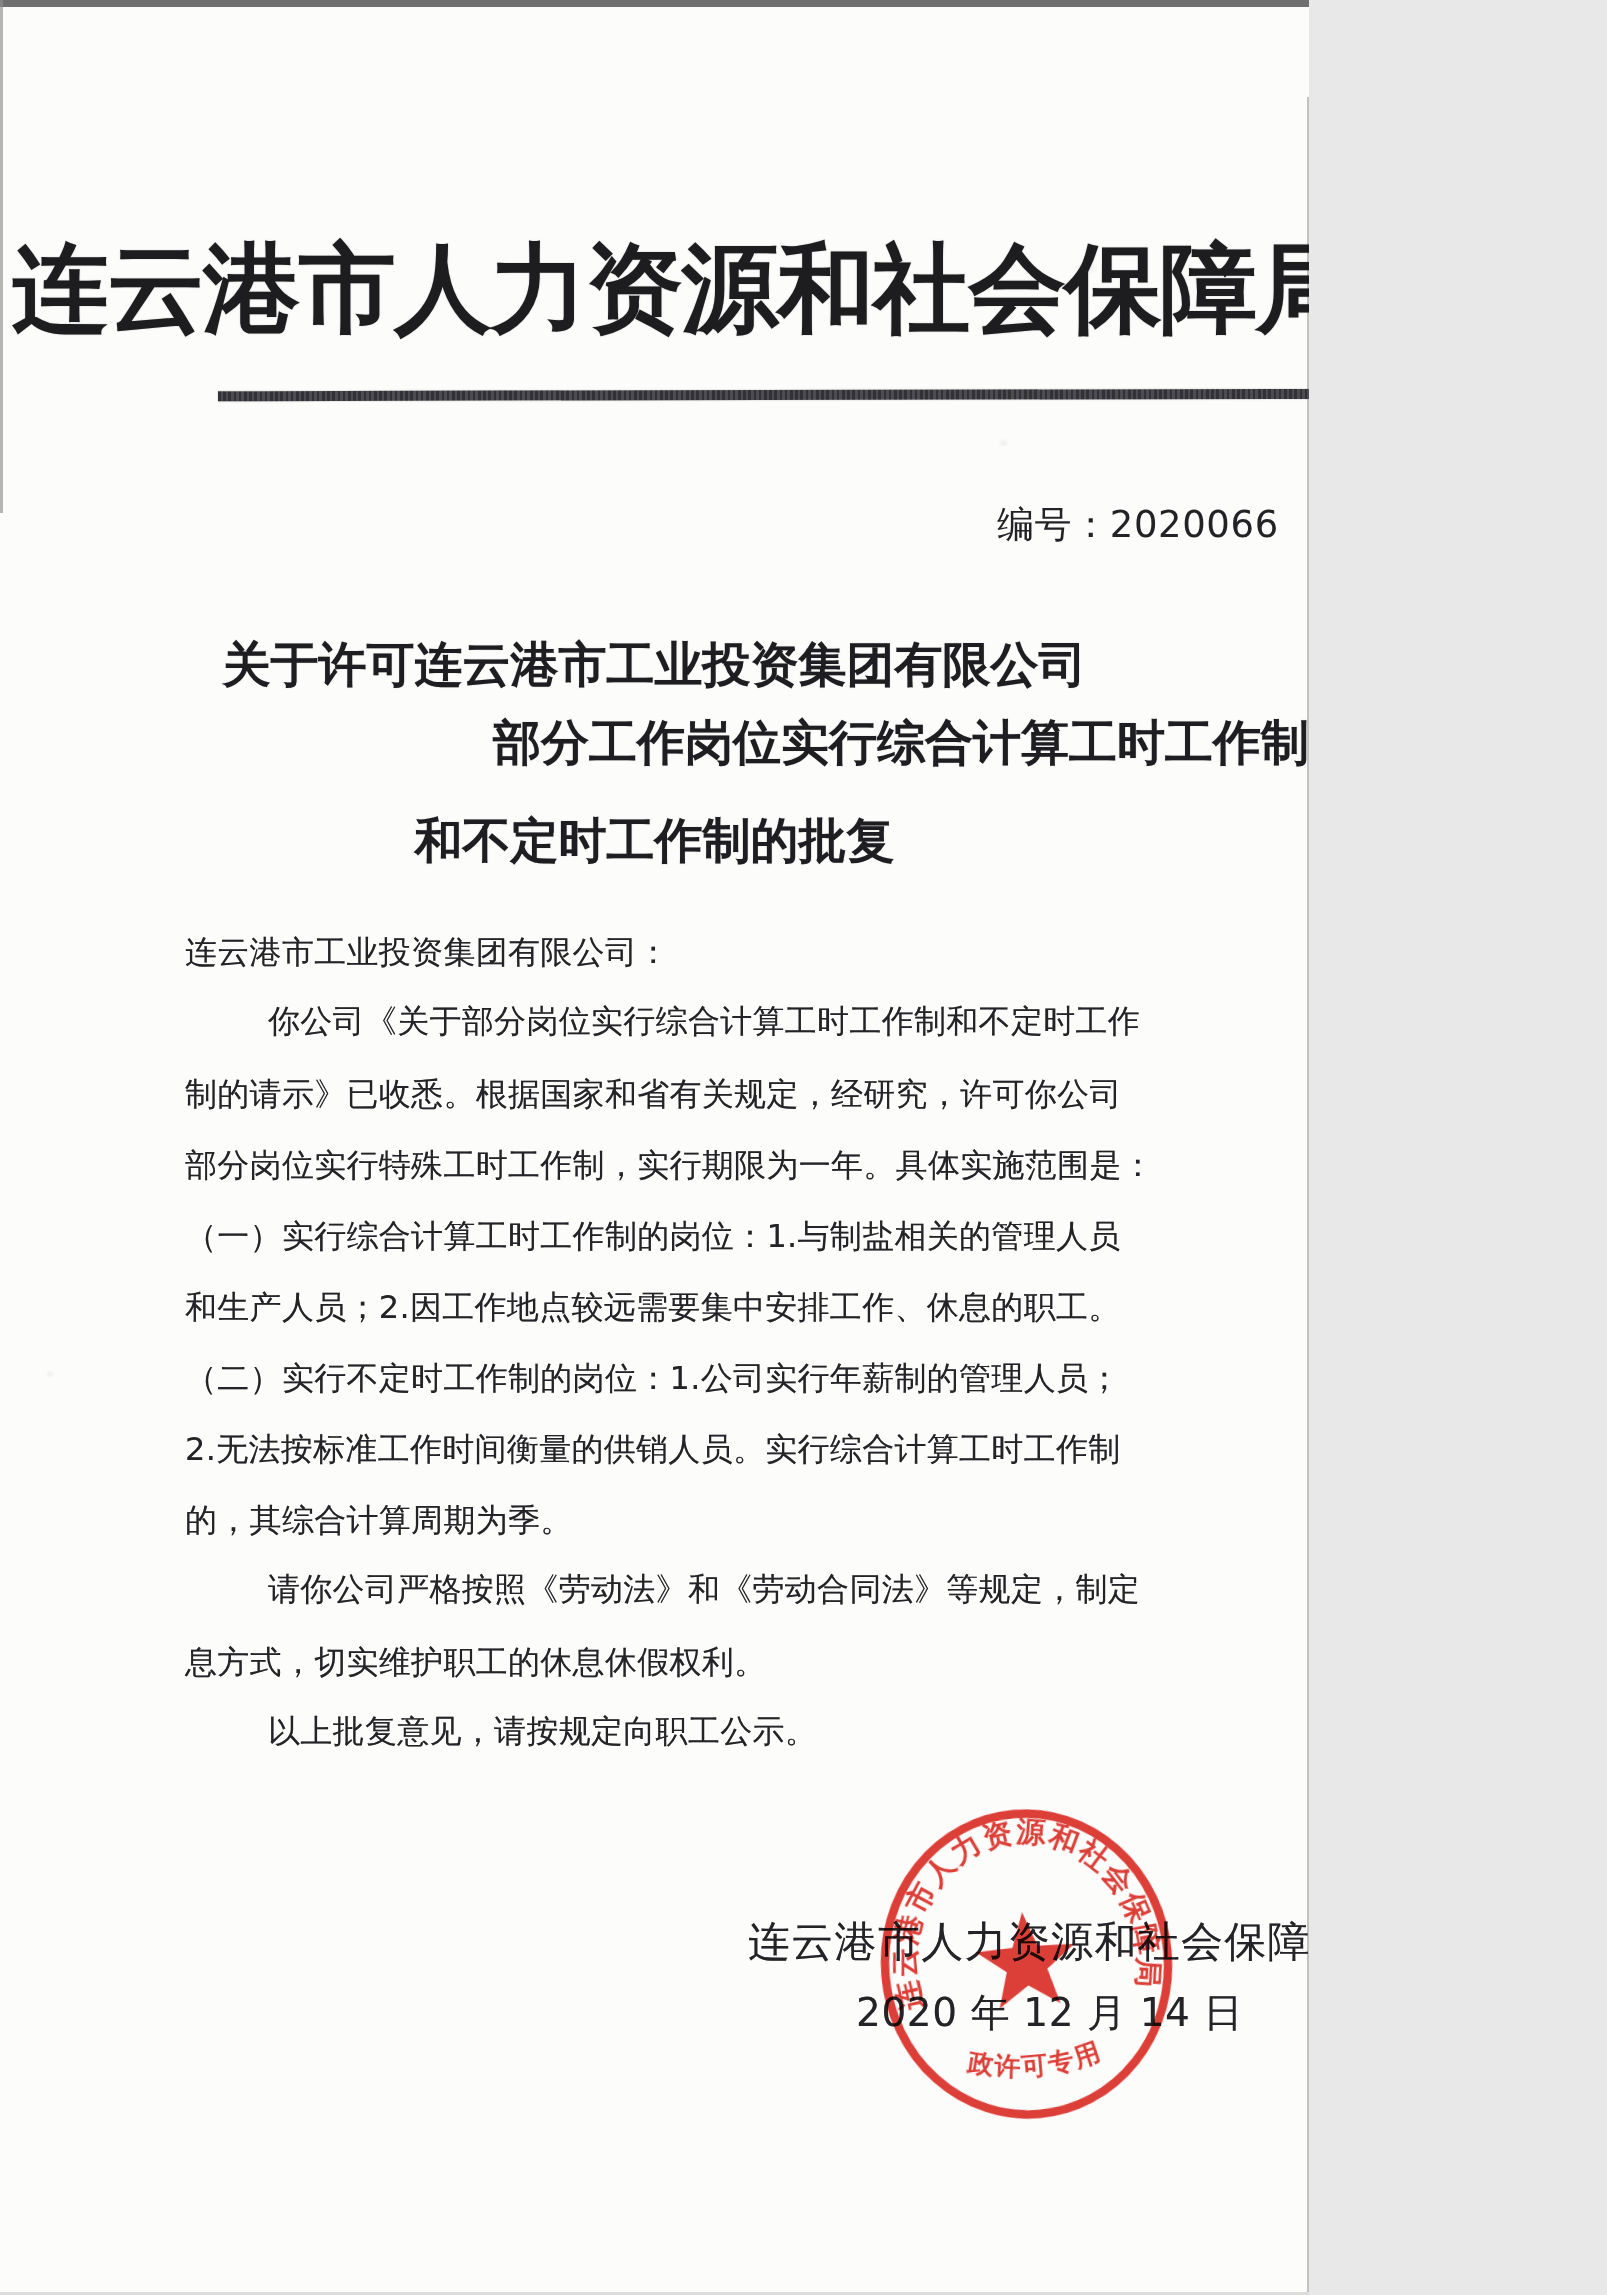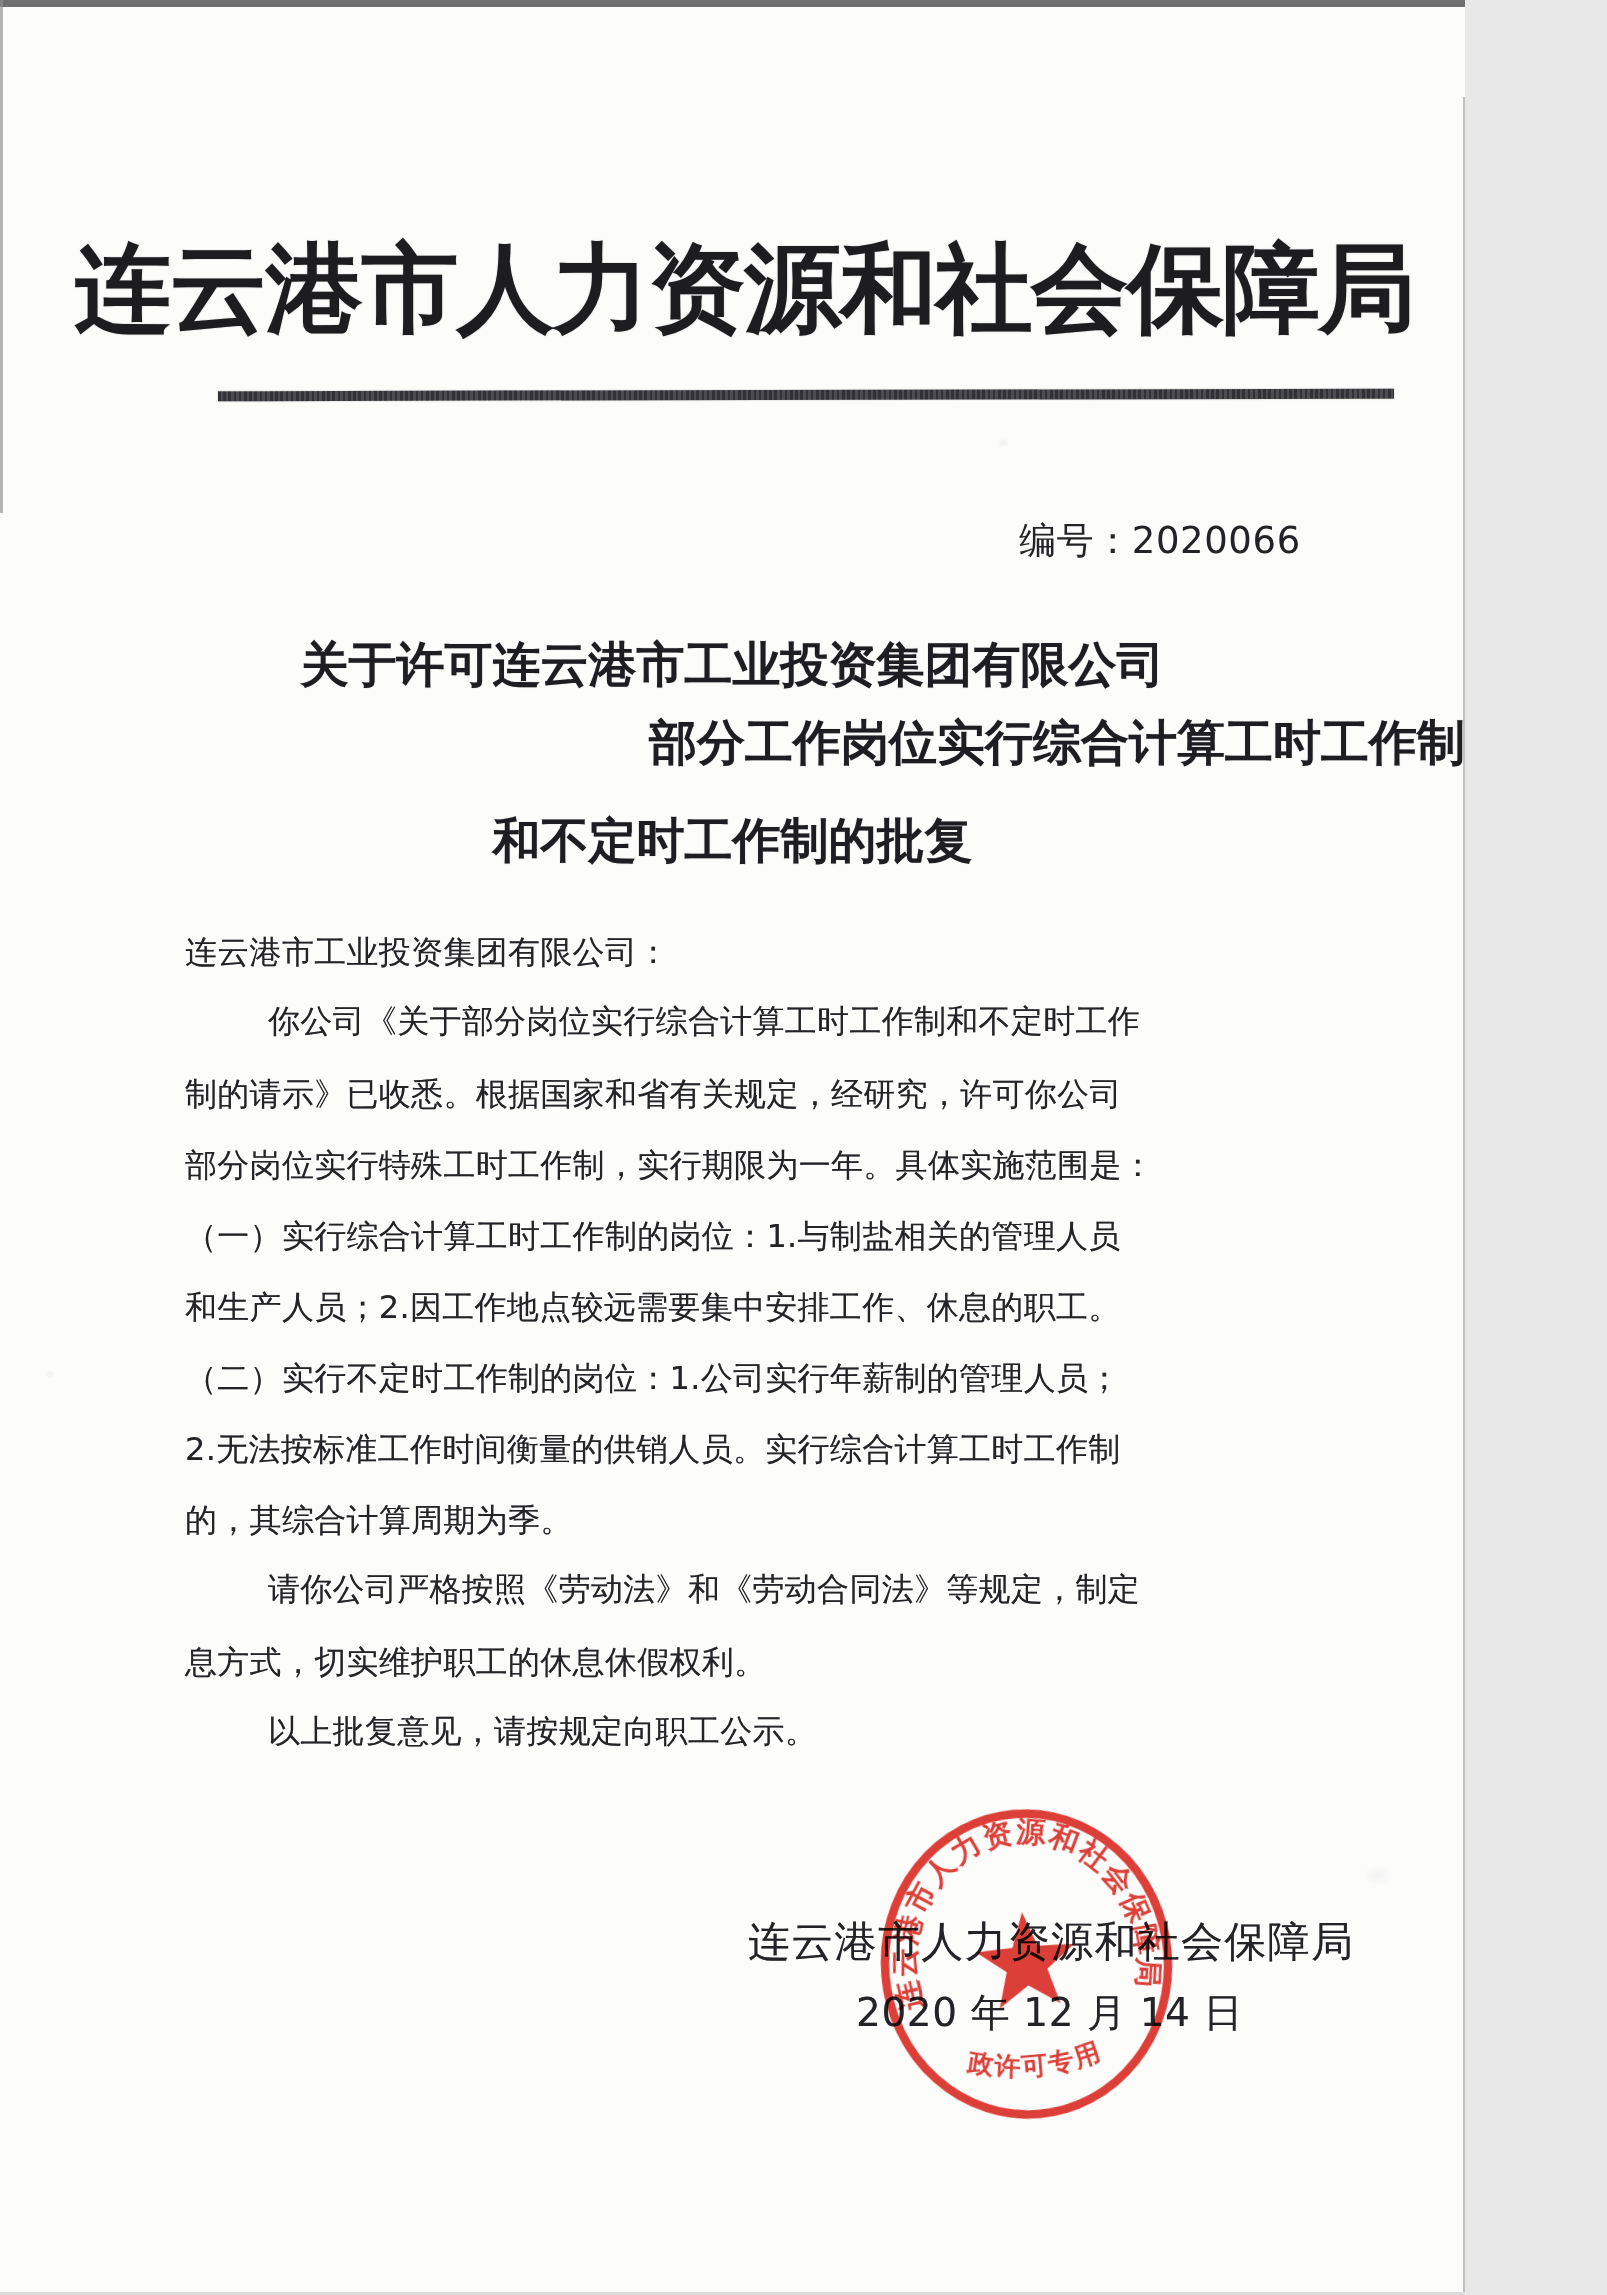--- a/index.html
+++ b/index.html
@@ -1,22 +1,23 @@
 <!DOCTYPE html>
 <html style="font-size:10.4px"><head>
 <meta charset="utf-8">
 <style>
   html,body{margin:0;padding:0;background:#e8e8e8;}
   .page{
     position:relative;
-    width:1465px;height:2295px;
+    width:1271px;height:2295px;
     background:#fcfcfb;
     overflow:hidden;
     font-family:"DejaVu Sans","Liberation Sans",sans-serif;
     color:#222226;
+    padding-left:38px;
   }
   
   .edge-top{position:absolute;top:0;left:0;right:0;height:6.5px;background:#565656;opacity:.85;}
   .edge-left{position:absolute;top:0;left:0;width:2.6px;height:513px;background:#8f8f8f;opacity:.65;}
   .edge-right{position:absolute;top:97px;right:0;width:1.9px;bottom:0;background:#b3b3b3;opacity:.8;}
   .edge-bottom{position:absolute;left:0;right:0;bottom:0;height:2.6px;background:#dcdcdc;}
   .smudge{position:absolute;border-radius:50%;background:radial-gradient(closest-side,#9a9aa2,transparent 70%);pointer-events:none;}
   .smudge.s1{left:1070px;top:258px;width:34px;height:19.5px;opacity:.16;}
   .smudge.s2{left:995px;top:436px;width:17px;height:14.3px;opacity:.14;}
   .smudge.s3{left:1355px;top:1861px;width:45px;height:28.6px;opacity:.10;}
@@ -30,23 +31,23 @@
     text-shadow:0 0 1.3px rgba(20,20,25,.35);
     white-space:nowrap;
   }
   .rule{
     position:absolute;left:218px;top:390px;width:1176px;height:9.7px;
     background:repeating-linear-gradient(90deg,#323236 0 2.6px,#4c4c52 2.6px 5.2px);
     transform:rotate(-.12deg);
     box-shadow:0 0 1.3px rgba(40,40,40,.5);
   }
   .doc-no{
-    position:absolute;left:1019px;top:504px;
+    position:absolute;left:997px;top:504px;
     font-size:37px;line-height:42px;color:#232327;
-    letter-spacing:0.6px;white-space:nowrap;margin-top:16px;
+    letter-spacing:0.6px;white-space:nowrap;
   }
   .doc-title{position:absolute;left:0;right:0;text-align:center;
     font-size:48px;font-weight:700;line-height:77px;color:#1e1e22;
     text-shadow:0 0 1px rgba(20,20,25,.35);white-space:nowrap;}
   .doc-title.t1{top:626px;}
   .doc-title.t2{top:704px;text-align:right;}
   .doc-title.t3{top:802px;}
 
   .body-block{
     position:absolute;left:185px;top:917px;width:1246px;

